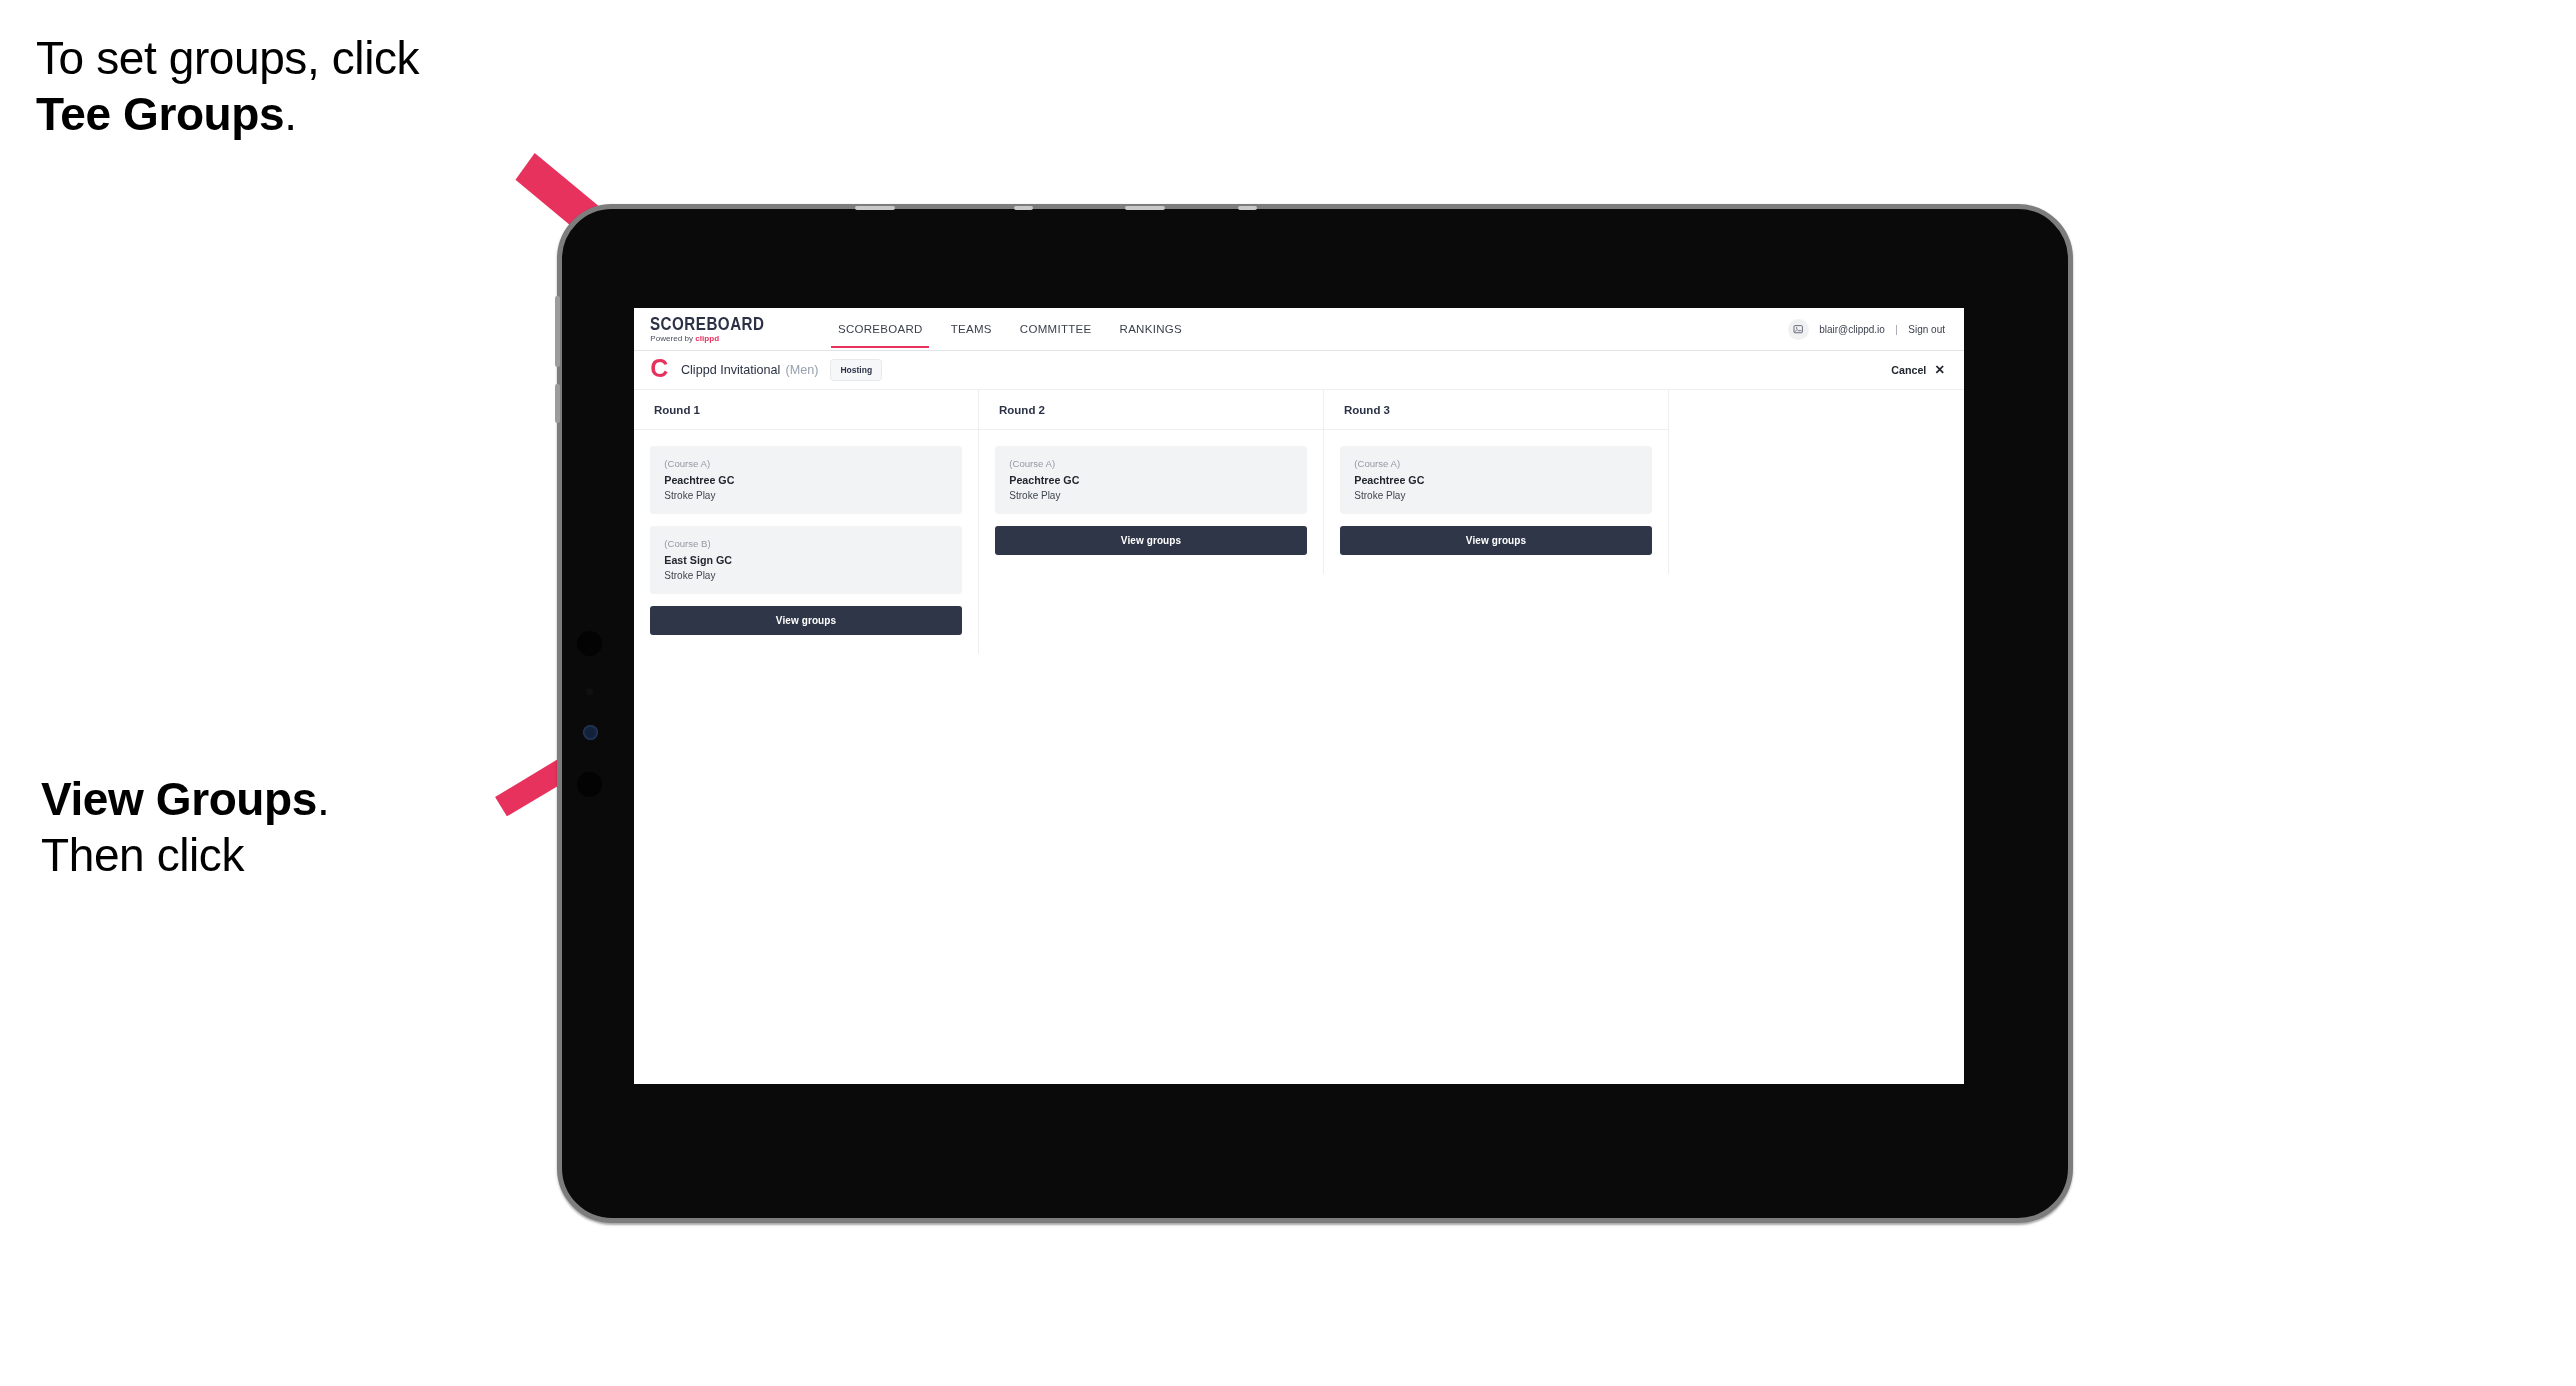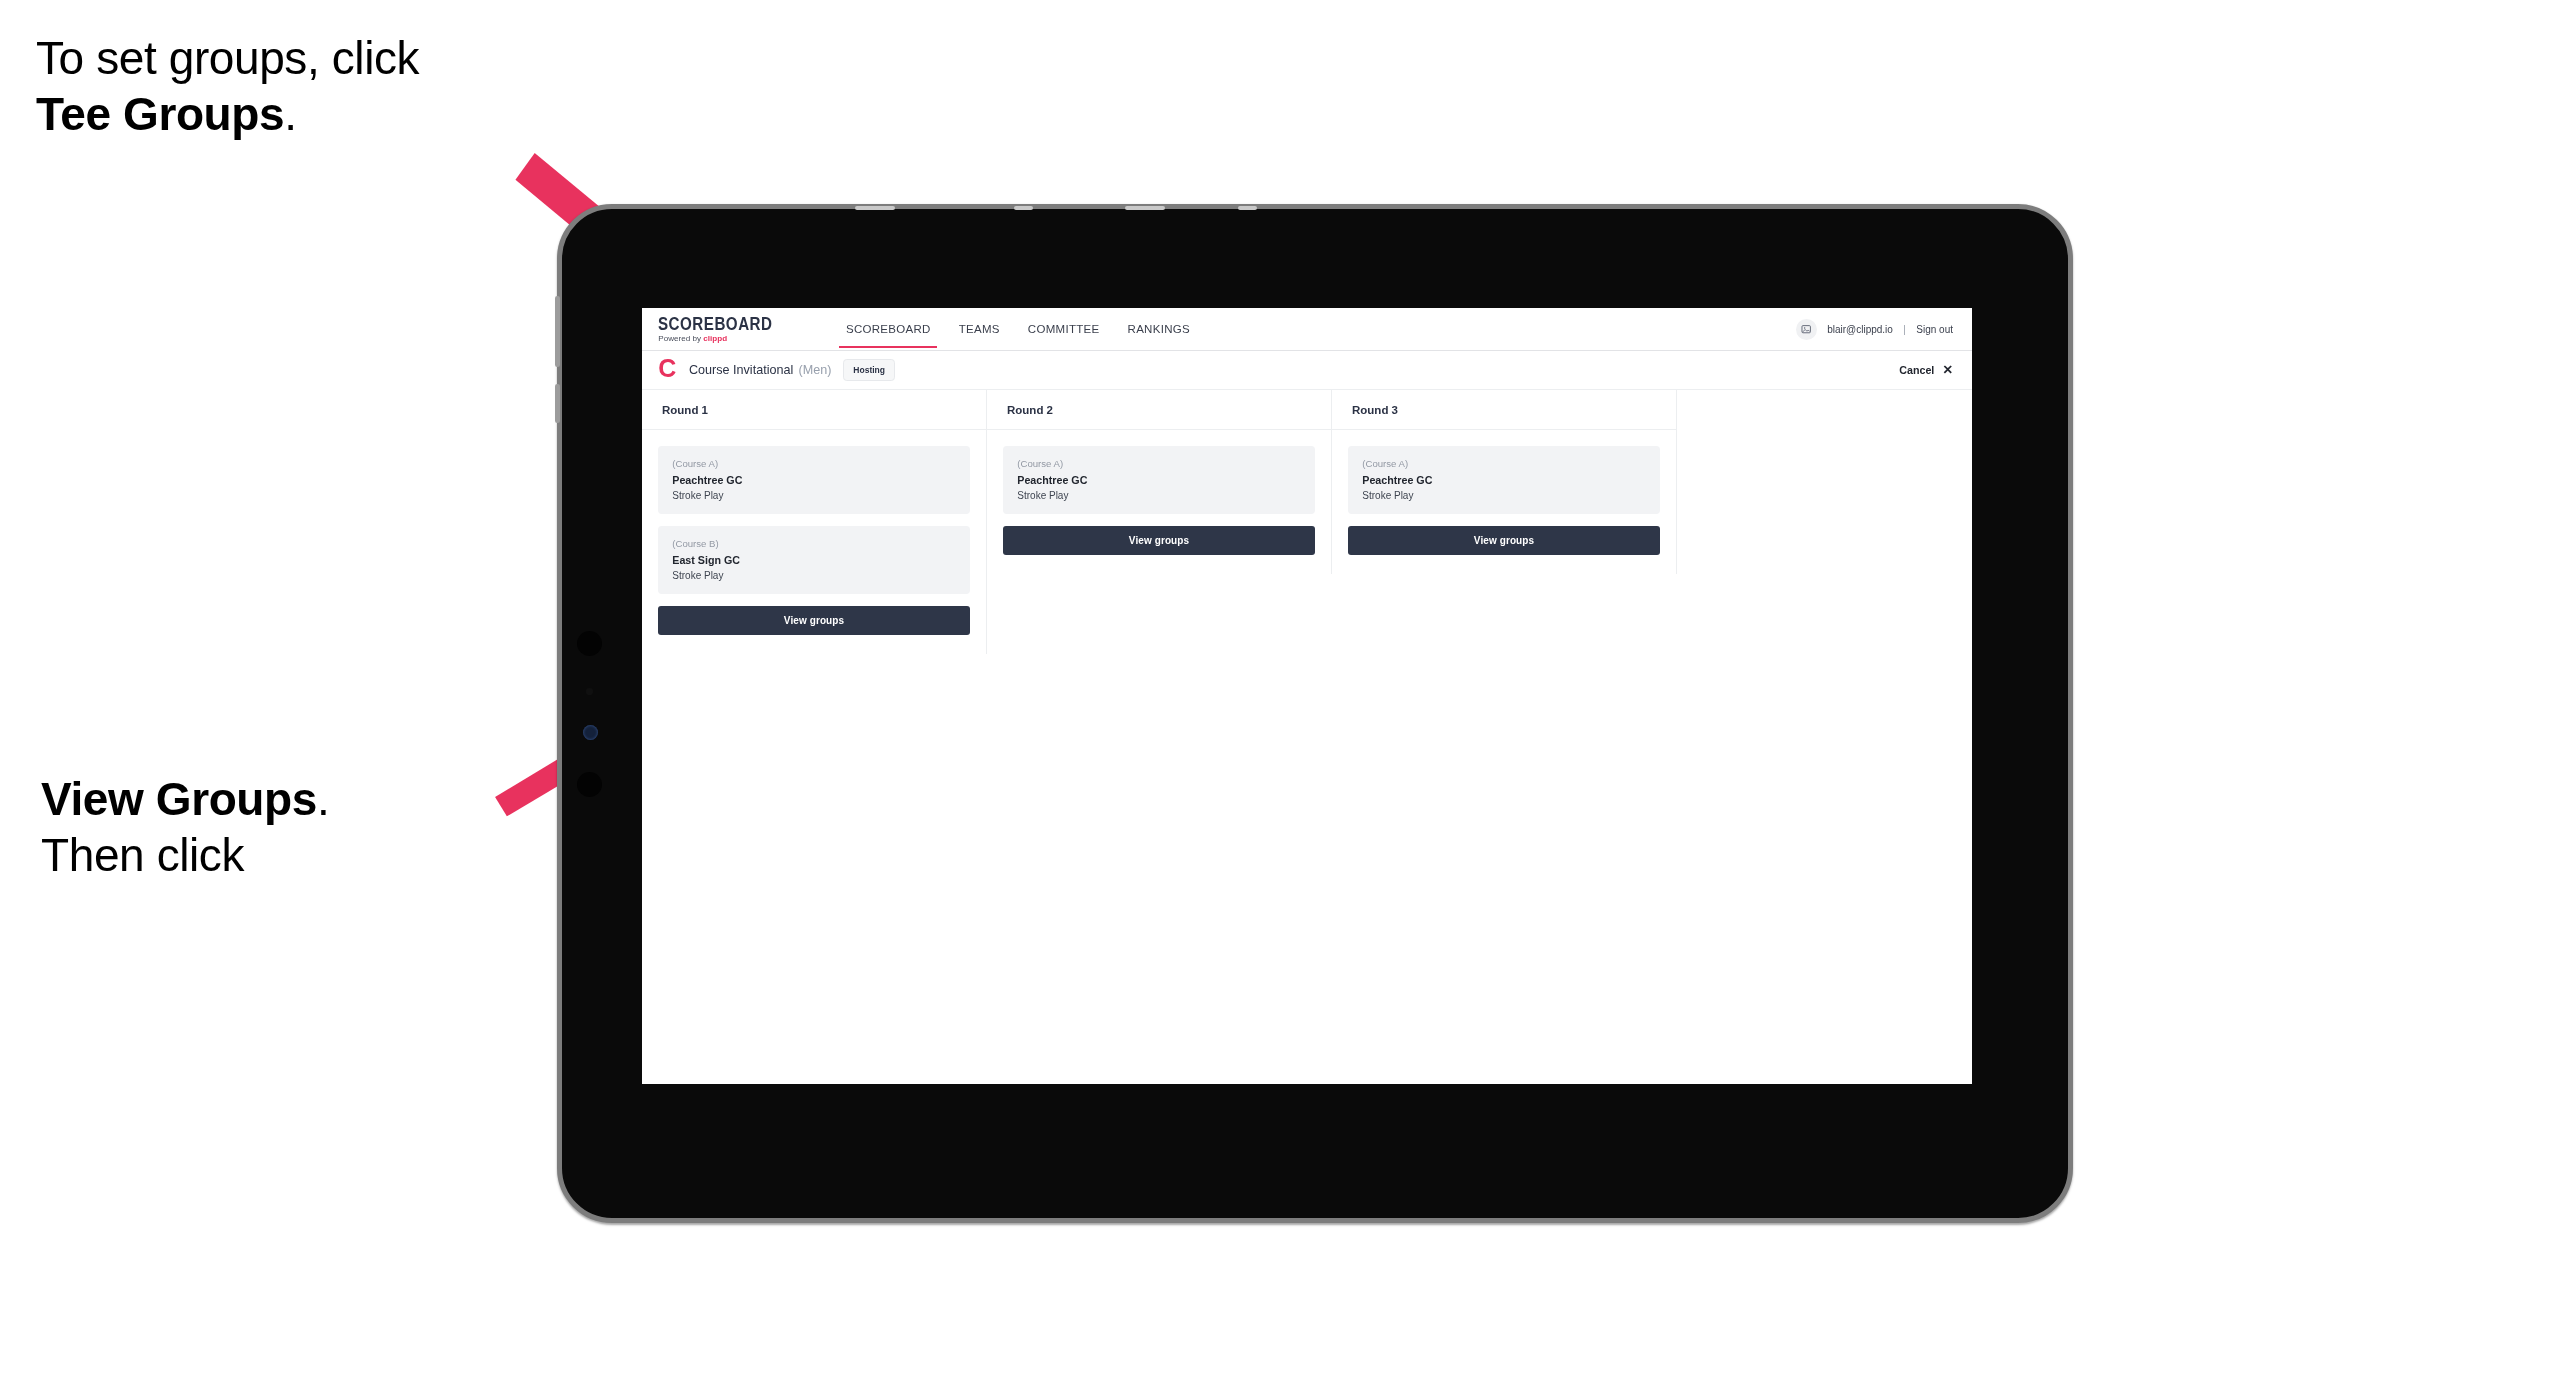--- a/index.html
+++ b/index.html
@@ -49,21 +49,21 @@
   
   .sensor { position: absolute; border-radius: 50%; background: #000; }
   #cam-1 { left: 15px; top: 422px; width: 25px; height: 25px; background: #030303; }
   #cam-dot { left: 24.4px; top: 479px; width: 6.7px; height: 6.7px; background: #101010; }
   #cam-lens { left: 21px; top: 516px; width: 15px; height: 15px; background: #14213a; box-shadow: inset 0 0 3px #3b5b96; }
   #cam-2 { left: 15px; top: 563px; width: 25px; height: 25px; background: #030303; }
 
   
   #screen {
     position: absolute;
-    left: 80px; top: 99px;
+    left: 72px; top: 99px;
     width: 1330px; height: 776px;
     background: #0c4a6e;
     overflow: hidden;
   }
 
   
   #topnav {
     height: 43px; background: #ffffff;
     display: flex; align-items: center;
     border-bottom: 0.7px solid #e2e3e6;
@@ -256,21 +256,21 @@
             </svg>
           </div>
           <span>blair@clippd.io</span>
           <span id="acct-sep">|</span>
           <span class="acct-link">Sign out</span>
         </div>
       </div>
 
       <div id="tourbar">
         <div id="clippd-c">C</div>
-        <div id="tour-title">Course Invitational</div>
+        <div id="tour-title">Clippd Invitational</div>
         <div id="tour-sub">(Men)</div>
         <div id="hosting-badge">Hosting</div>
         <div id="cancel-wrap">
           <span>Cancel</span>
           <span id="cancel-x">✕</span>
         </div>
       </div>
 
 
       <div id="rounds">

